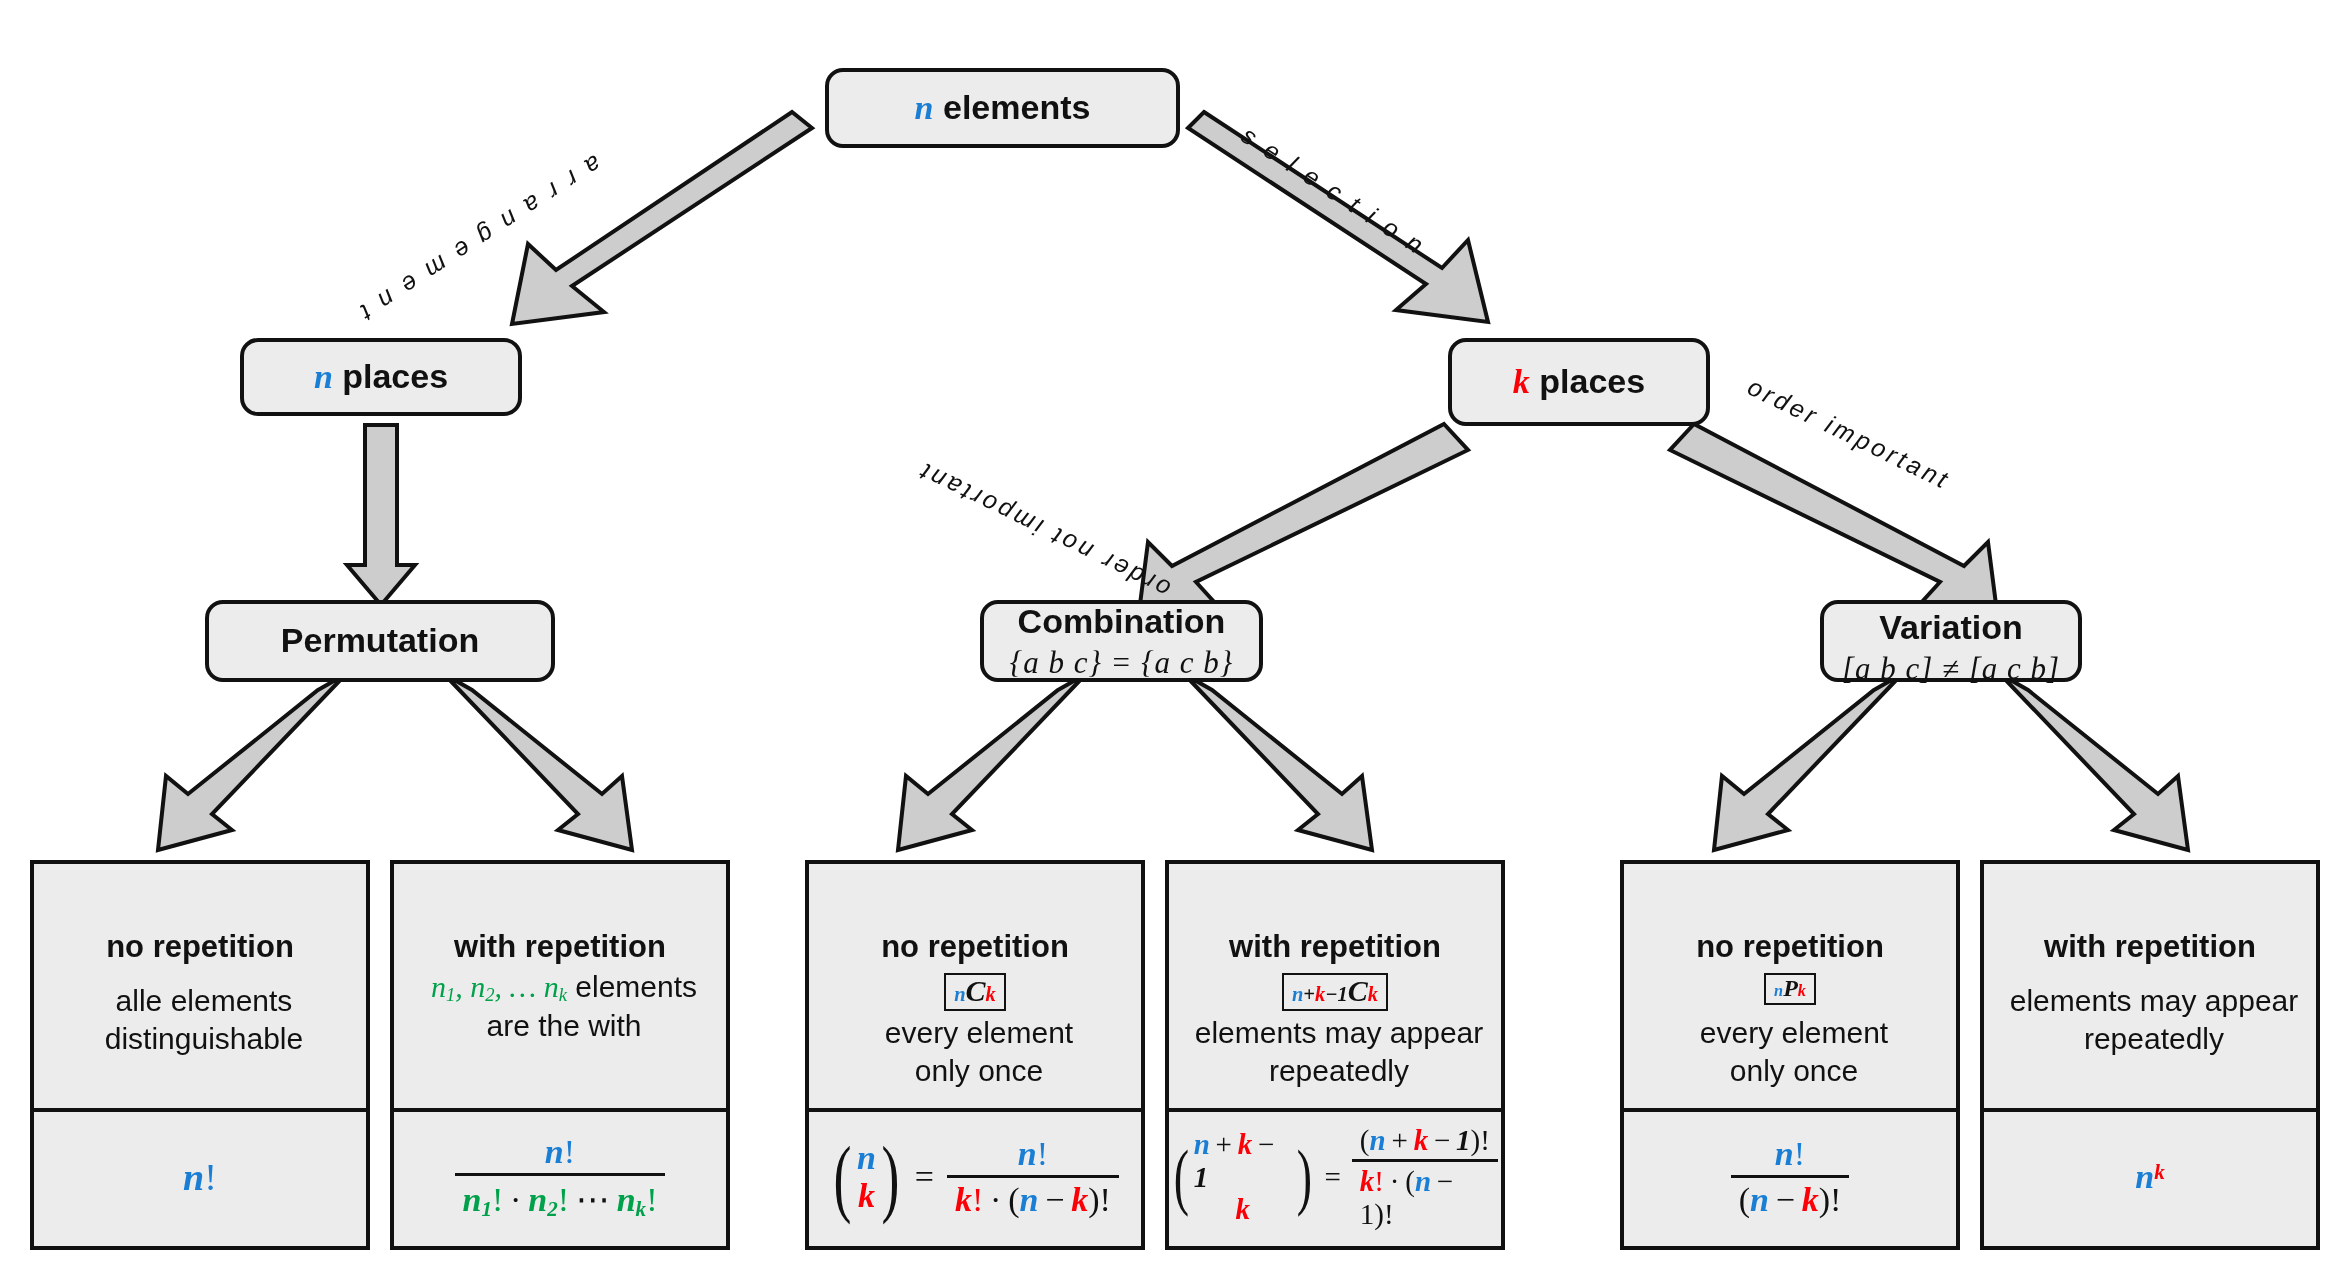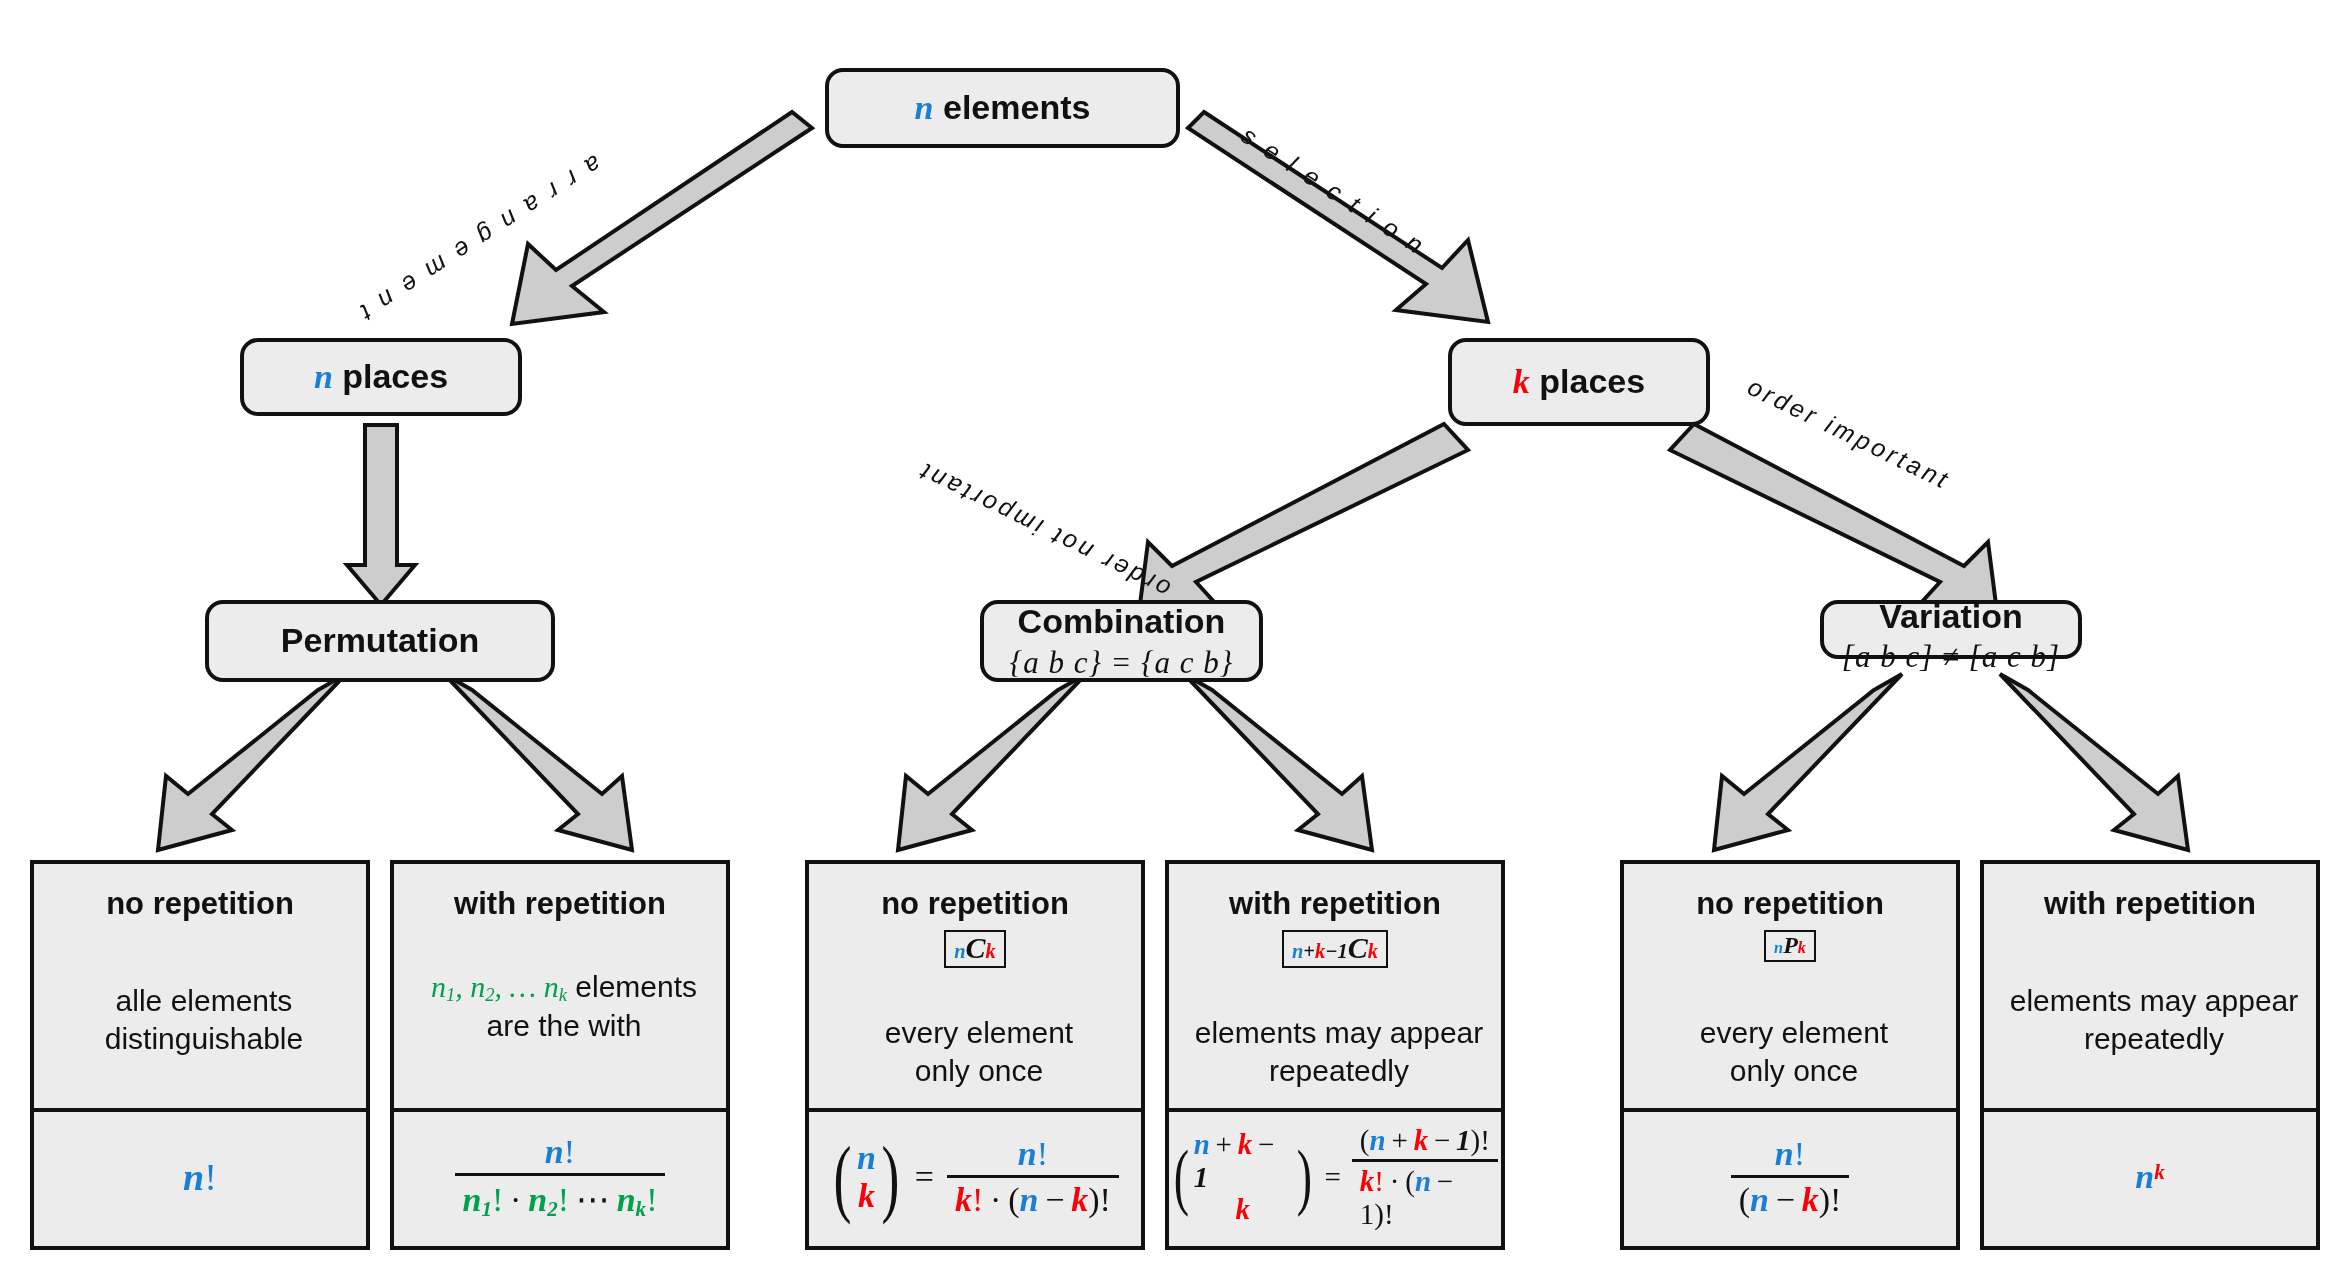--- a/index.html
+++ b/index.html
@@ -10,21 +10,21 @@
   .node{position:absolute;background:#ececec;border:4px solid #111;border-radius:18px;
         box-sizing:border-box;display:flex;flex-direction:column;align-items:center;
         justify-content:center;text-align:left;}
   .node .title{font-weight:bold;font-size:34px;color:#111;line-height:1.1;white-space:nowrap;}
   .node .sub{font-family:"Liberation Serif",serif;font-style:italic;font-size:31px;color:#111;
              margin-top:4px;white-space:nowrap;letter-spacing:1px;}
 
   .leaf{position:absolute;background:#ececec;border:4px solid #111;box-sizing:border-box;}
   .leaf .head{position:absolute;left:0;right:0;top:0;height:244px;display:flex;flex-direction:column;
               align-items:center;box-sizing:border-box;padding-top:22px;}
-  .leaf .hd-title{font-weight:bold;font-size:31px;color:#111;white-space:nowrap;}
+  .leaf .hd-title{font-weight:bold;font-size:31px;color:#111;white-space:nowrap;margin-top:43px;}
   .leaf .symbolbox{margin-top:8px;border:2px solid #111;padding:1px 8px 3px 8px;background:#ececec;
                    font-family:"Liberation Serif",serif;white-space:nowrap;line-height:1;}
   .leaf .desc{position:absolute;left:0;right:0;top:118px;font-size:30px;color:#111;line-height:1.28;
               text-align:center;margin-left:8px;}
   .leaf .desc.shift{top:96px;}
   .leaf .divider{position:absolute;left:-4px;right:-4px;top:244px;height:4px;background:#111;}
   .leaf .formula{position:absolute;left:0;right:0;top:244px;bottom:0;display:flex;align-items:center;
                  justify-content:center;font-family:"Liberation Serif",serif;}
 
   .m{font-family:"Liberation Serif",serif;font-style:italic;}
@@ -107,21 +107,21 @@
 
   <div class="node" style="left:980px;top:600px;width:283px;height:82px;padding-top:2px;">
     <div class="title">Combination</div>
     <div class="sub">{a b c} = {a c b}</div>
   </div>
 
   <div class="node" style="left:205px;top:600px;width:350px;height:82px;">
     <div class="title">Permutation</div>
   </div>
 
-  <div class="node" style="left:1820px;top:600px;width:262px;height:59px;padding-top:14px;">
+  <div class="node" style="left:1820px;top:600px;width:262px;height:82px;padding-top:14px;">
     <div class="title">Variation</div>
     <div class="sub">[a b c] ≠ [a c b]</div>
   </div>
 
   <div class="edgelabel" style="left:585px;top:125px;transform:rotate(147deg) translate(0,-26px);">a r r a n g e m e n t</div>
   <div class="edgelabel" style="left:1230px;top:140px;transform:rotate(33deg) translate(0,-26px);">s e l e c t i o n</div>
   <div class="edgelabel" style="left:1180px;top:553px;transform:rotate(-154deg) translate(0,-26px);">order not important</div>
   <div class="edgelabel" style="left:1738px;top:394px;transform:rotate(26deg) translate(0,-26px);">order important</div>
 
   <div class="leaf" style="left:30px;top:860px;width:340px;height:390px;">

